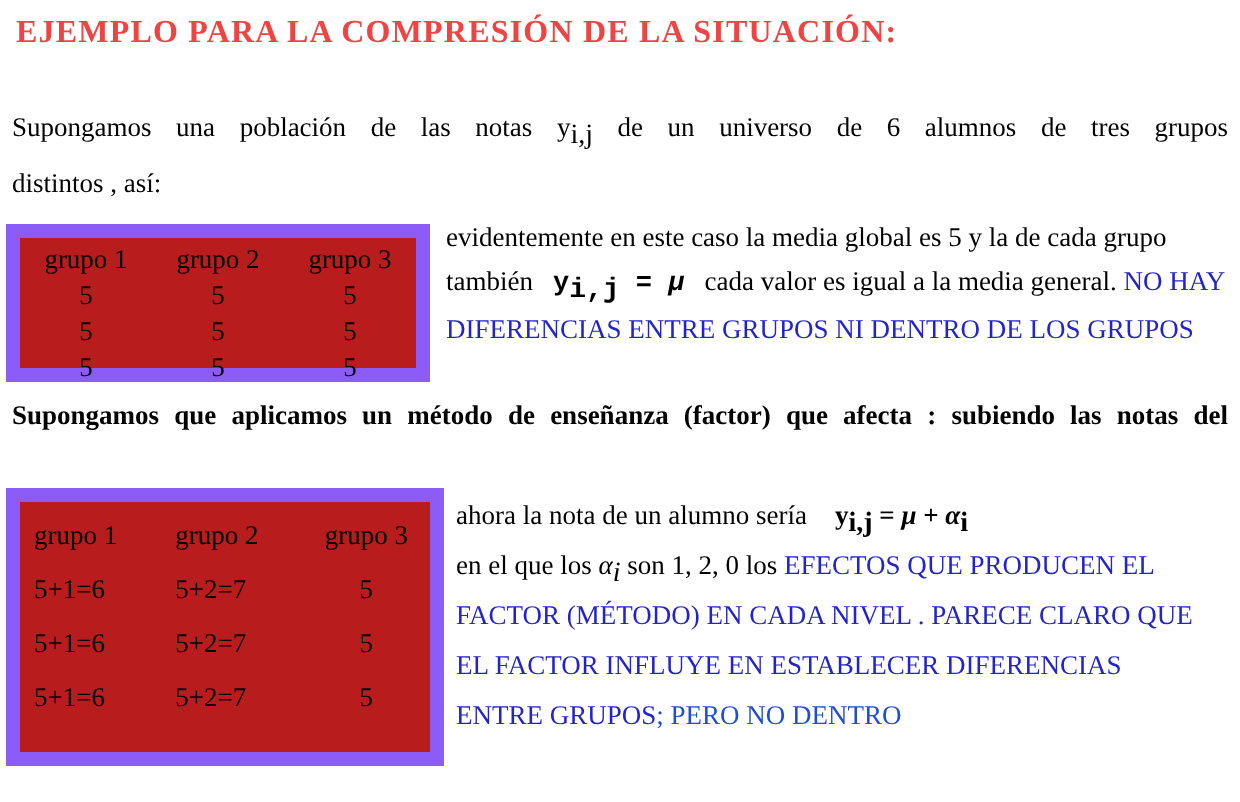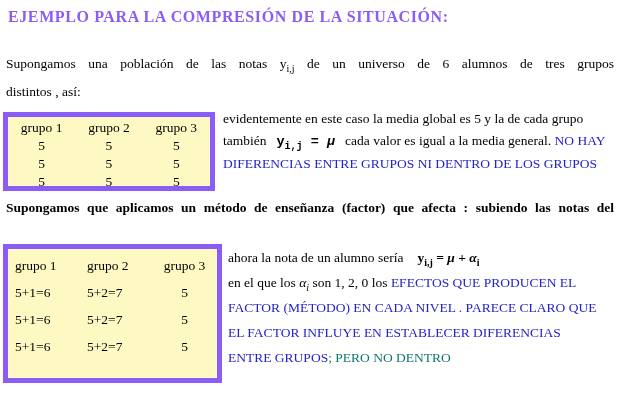--- a/index.html
+++ b/index.html
@@ -3,36 +3,36 @@
 <meta charset="utf-8">
 <style>
   html, body { margin:0; padding:0; background:#ffffff; }
   body { font-family:"Liberation Serif", serif; color:#000000; }
   .page {
     position:relative; width:620px; height:401px; background:#ffffff;
     overflow:hidden; font-size:13.5px;
   }
   .title {
     position:absolute; left:8px; top:8px;
-    font-size:16px; font-weight:bold; color:#8b5cf6; letter-spacing:0.6px;
+    font-size:16px; font-weight:bold; color:#ef4444; letter-spacing:0.6px;
     white-space:nowrap;
   }
   .p1 { position:absolute; left:6px; top:50px; width:608px; line-height:28px; }
   .p1 .l1 { text-align:justify; text-align-last:justify; }
   .p2 { position:absolute; left:6px; top:196px; width:608px; line-height:24px;font-weight:bold; }
   .p2 .l1 { text-align:justify; text-align-last:justify; }
-  sub { font-size:10px; line-height:0; }
+  sub { font-size:14px; line-height:0; }
   .formula { font-weight:bold; white-space:nowrap;margin-top:28px; }
   .greek { font-style:italic; }
   .blue { color:#2323CC; }
-  .red  { color:#0f766e; }
+  .red  { color:#1d4ed8; }
 
   .tbl {
     position:absolute; box-sizing:border-box;
-    border:5px solid #8b5cf6; background:#fef9c3;
+    border:7px solid #8b5cf6; background:#b91c1c;
   }
   .tbl1 { left:3px; top:112px; width:212px; height:79px; padding-top:2px; }
   .tbl2 { left:3px; top:244px; width:219px; height:139px; padding-top:3px; }
   .trow { display:flex; }
   .tbl1 .trow { line-height:18px; }
   .tbl2 .trow { line-height:27px; }
   .tcell { flex:1; text-align:center; }
   .tbl2 .c0, .tbl2 .c1 { text-align:left; padding-left:7px; }
 
   .note1 {

